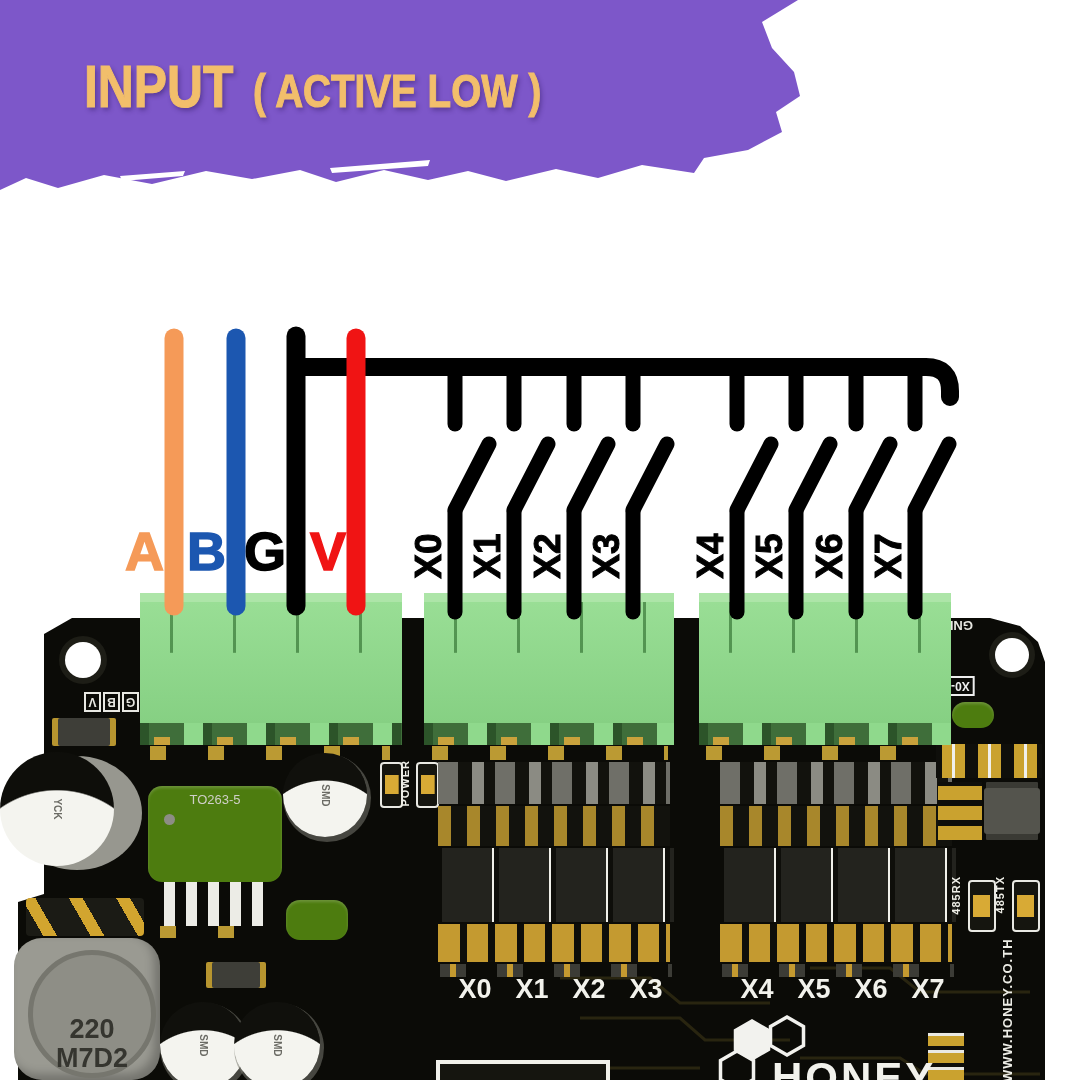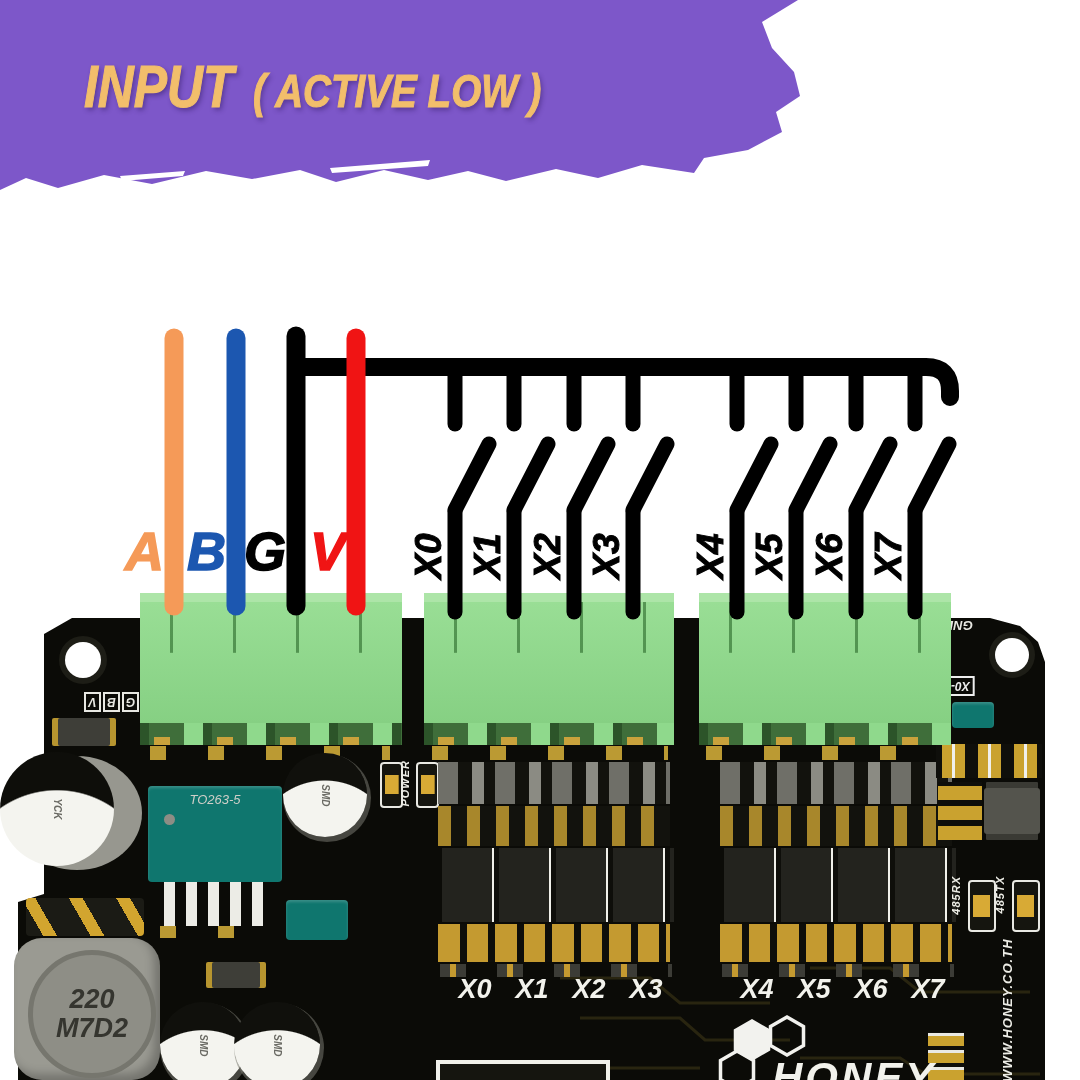--- a/index.html
+++ b/index.html
@@ -1,17 +1,17 @@
 <!DOCTYPE html>
 <html><head>
 <meta charset="utf-8">
 <style>
   html,body{margin:0;padding:0;background:#fff;}
   #canvas{position:relative;width:1080px;height:1080px;overflow:hidden;background:#fff;
-          font-family:"Liberation Sans",sans-serif;font-style:italic;}
+          font-family:"Liberation Sans",sans-serif;}
   .abs{position:absolute;}
 
   
   #banner-svg{position:absolute;left:0;top:0;}
   #title{position:absolute;left:84px;top:52px;display:flex;align-items:baseline;gap:10px;
          transform:scaleY(1.12);transform-origin:top left;white-space:nowrap;
          text-shadow:2px 3px 5px rgba(40,18,85,.45);-webkit-text-stroke:1px currentColor;}
   #title .t-main{font-size:53px;font-weight:bold;letter-spacing:0px;transform:scaleX(.94);transform-origin:left;}
   #title .t-sub{font-size:42px;font-weight:bold;letter-spacing:0px;transform:scaleX(.92);transform-origin:left;}
 
@@ -22,21 +22,21 @@
           text-align:center;line-height:44px;transform:rotate(-90deg);-webkit-text-stroke:1px #000;}
 
   
   #board{position:absolute;left:0;top:618px;width:1080px;height:462px;background:#0B0B07;
          clip-path:polygon(72px 0,990px 0,1020px 8px,1038px 24px,1045px 44px,1045px 462px,
                            18px 462px,18px 284px,44px 276px,44px 16px);}
   .hole{position:absolute;border-radius:50%;background:#fff;box-shadow:0 0 0 6px #1d1d16;}
   .silkbox{position:absolute;display:flex;gap:2px;}
   .silkbox span{display:block;width:13px;height:16px;border:2px solid #e8e8e2;color:#e8e8e2;
                 font-size:12px;font-weight:bold;text-align:center;line-height:16px;transform:rotate(180deg);}
-  .chip{position:absolute;background:#0f766e;border-radius:4px;box-shadow:inset 0 2px 3px rgba(255,255,255,.18);}
+  .chip{position:absolute;background:#4d7c0f;border-radius:14px;box-shadow:inset 0 2px 3px rgba(255,255,255,.18);}
   .chip .clabel{position:absolute;top:6px;width:100%;text-align:center;color:#cfcfc8;font-size:13px;}
   .chip .cdot{position:absolute;left:16px;top:28px;width:11px;height:11px;border-radius:50%;background:#8d8d85;}
   .pins5{position:absolute;background:repeating-linear-gradient(90deg,#ecece6 0 11px,transparent 11px 22px);}
   .goldrow{position:absolute;background:repeating-linear-gradient(90deg,#bb9a33 0 16px,transparent 16px 58px);}
   .cap{position:absolute;border-radius:50%;background:radial-gradient(circle at 50% 118%,#f4f4ef 66%,#10100c 67%);
        box-shadow:2px 3px 0 2px rgba(120,120,112,.55);}
   .cap .ctext{position:absolute;left:50%;top:50%;transform:translate(-50%,-46%) rotate(90deg);
               font-size:10px;color:#6a6a64;font-weight:bold;}
   .vtext{position:absolute;writing-mode:vertical-rl;transform:rotate(180deg);color:#ededE6;
          font-weight:bold;letter-spacing:1px;}
@@ -85,21 +85,21 @@
   
   #cap-left-body{position:absolute;left:12px;top:756px;width:130px;height:114px;border-radius:50%;background:#97978F;}
   #cap-left-face{position:absolute;left:0px;top:752px;width:114px;height:114px;border-radius:50%;
       background:radial-gradient(circle at 50% 120%,#f4f4ef 66%,#0e0e0a 67%);}
   #cap-left-face .ctext{position:absolute;left:50%;top:50%;transform:translate(-50%,-50%) rotate(90deg);
       font-size:10px;color:#6a6a64;font-weight:bold;}
   #inductor{position:absolute;left:14px;top:938px;width:146px;height:142px;border-radius:28px;background:#9a9a92;
       box-shadow:inset -6px -6px 10px rgba(0,0,0,.25);}
   #inductor .ind-circle{position:absolute;left:14px;top:12px;width:118px;height:118px;border-radius:50%;
       background:#8E8E86;border:5px solid #76766e;display:flex;flex-direction:column;align-items:center;
-      justify-content:center;color:#35352f;font-weight:bold;font-size:27px;line-height:29px;}
+      justify-content:flex-end;color:#35352f;font-weight:bold;font-size:27px;line-height:29px;}
   .header3{position:absolute;left:26px;top:898px;width:118px;height:38px;background:
       repeating-linear-gradient(60deg,transparent 0 15px,#d2a52f 15px 27px,transparent 27px 41px),#1B1B15;
       border-radius:4px;}
   .smallpart{position:absolute;background:#3E3E38;box-shadow:-6px 0 0 #b7952f,6px 0 0 #b7952f;border-radius:2px;}
 </style>
 </head>
 <body>
 
 <div id="canvas">
 

